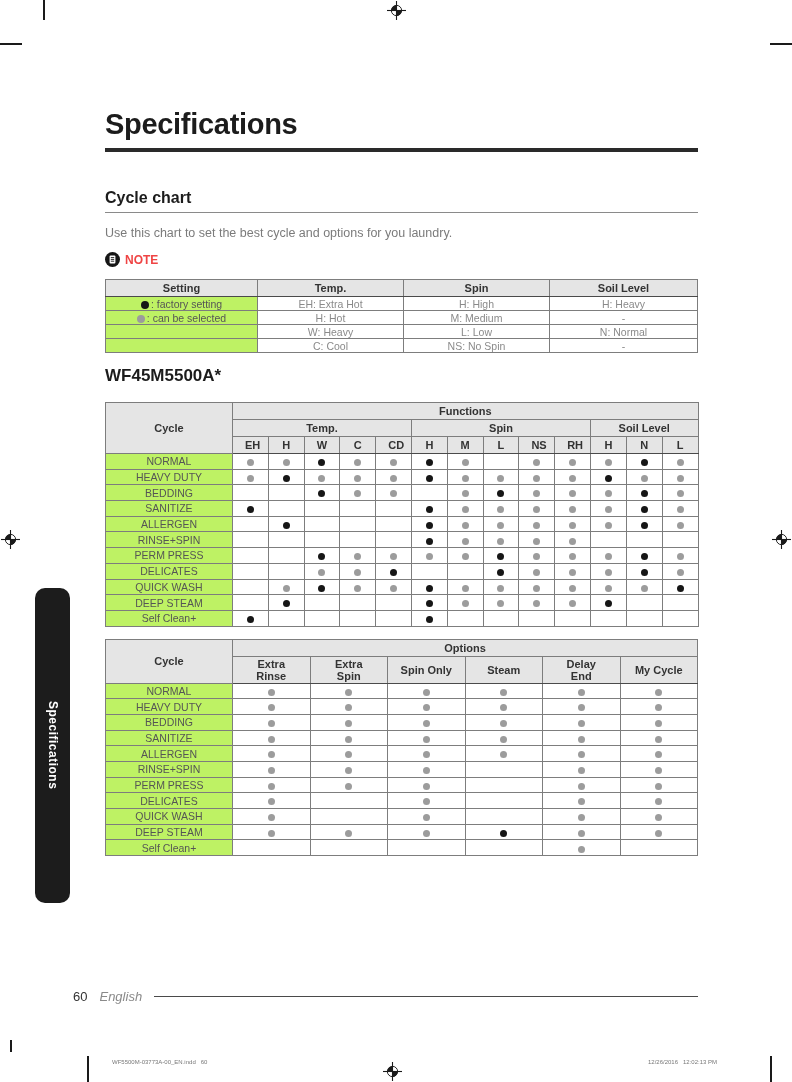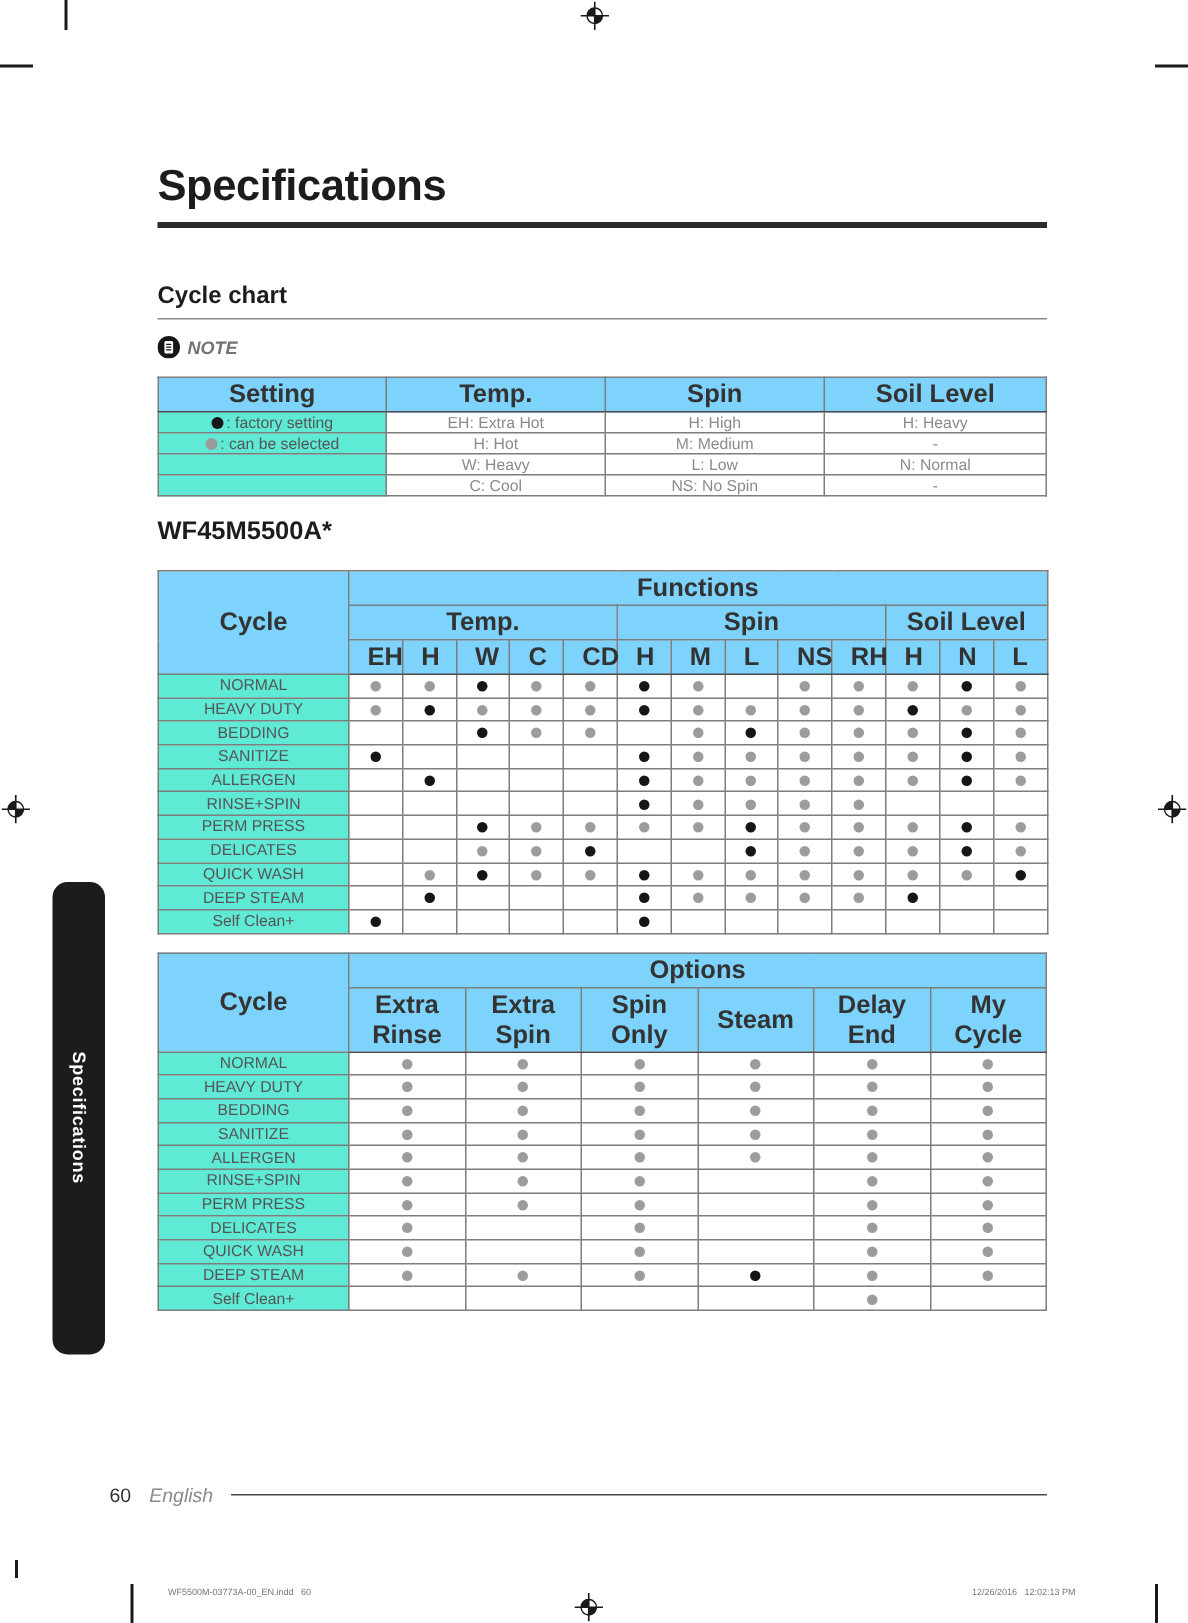--- a/index.html
+++ b/index.html
@@ -13,28 +13,28 @@
             border-radius:10px;display:flex;align-items:center;justify-content:center;}
   .side-tab span{writing-mode:vertical-rl;color:#fff;font-size:12px;font-weight:bold;letter-spacing:.5px;}
   
   .content{position:absolute;left:105px;top:0;width:593px;}
   h1.title{margin:106px 0 0 0;font-size:29px;font-weight:600;color:#1c1c1c;line-height:36px;letter-spacing:-0.3px;}
   .title-rule{height:4px;background:#2a2a2a;margin-top:6px;}
   h2.section{margin:36px 0 0 0;font-size:16px;font-weight:600;color:#1c1c1c;line-height:20px;}
   .section-rule{height:1px;background:#8a8a8a;margin-top:4px;}
   p.intro{margin:12px 0 0 0;font-size:12.5px;color:#7b7b7b;line-height:16px;}
   .note-row{margin-top:11px;display:flex;align-items:center;gap:5px;}
-  .note-row .note-label{font-size:12px;font-weight:bold;color:#737373;font-style:italic;}
+  .note-row .note-label{font-size:12px;font-weight:bold;color:#ef4444;}
   
   table{border-collapse:collapse;table-layout:fixed;width:592px;margin-top:12px;}
   table, th, td{border:1px solid #7d7d7d;}
   table{border:1.5px solid #4a4a4a;}
-  th{background:#7dd3fc;color:#333;font-size:17px;font-weight:bold;padding:1px 12px;}
+  th{background:#e5e5e5;color:#333;font-size:11px;font-weight:bold;padding:1px 12px;}
   td{font-size:10.5px;color:#8a8a8a;text-align:center;padding:0 2px;}
-  td.labelcell{background:#5eead4;color:#555;}
+  td.labelcell{background:#bef264;color:#555;}
   #legend-table td{height:13px;}
   #legend-table th{height:14px;}
   #functions-table td,#options-table td{height:14.7px;}
   #functions-table th,#options-table th{height:14px;}
   thead tr:last-child th{border-bottom:1.5px solid #4a4a4a;}
   .grp{border-left:1.5px solid #4a4a4a;}
   .dot{display:inline-block;width:7px;height:7px;border-radius:50%;vertical-align:middle;}
   .dot-b{background:#161616;}
   .dot-g{background:#9c9c9c;}
   .legend-dot{width:8px;height:8px;margin-right:2px;}
@@ -91,20 +91,21 @@
     <span>Specifications</span>
   </aside>
 
   <main class="content">
     <h1 class="title">Specifications</h1>
     <div class="title-rule"></div>
 
     <h2 class="section">Cycle chart</h2>
     <div class="section-rule"></div>
 
+    <p class="intro">Use this chart to set the best cycle and options for you laundry.</p>
 
     <div class="note-row">
       <svg width="15" height="15" viewBox="0 0 15 15">
         <circle cx="7.5" cy="7.5" r="7.5" fill="#161616"></circle>
         <rect x="4.6" y="3.4" width="5.8" height="8.2" rx="1" fill="#ffffff"></rect>
         <line x1="5.8" y1="5.6" x2="9.2" y2="5.6" stroke="#161616" stroke-width="0.9"></line>
         <line x1="5.8" y1="7.4" x2="9.2" y2="7.4" stroke="#161616" stroke-width="0.9"></line>
         <line x1="5.8" y1="9.2" x2="9.2" y2="9.2" stroke="#161616" stroke-width="0.9"></line>
       </svg>
       <span class="note-label">NOTE</span>

